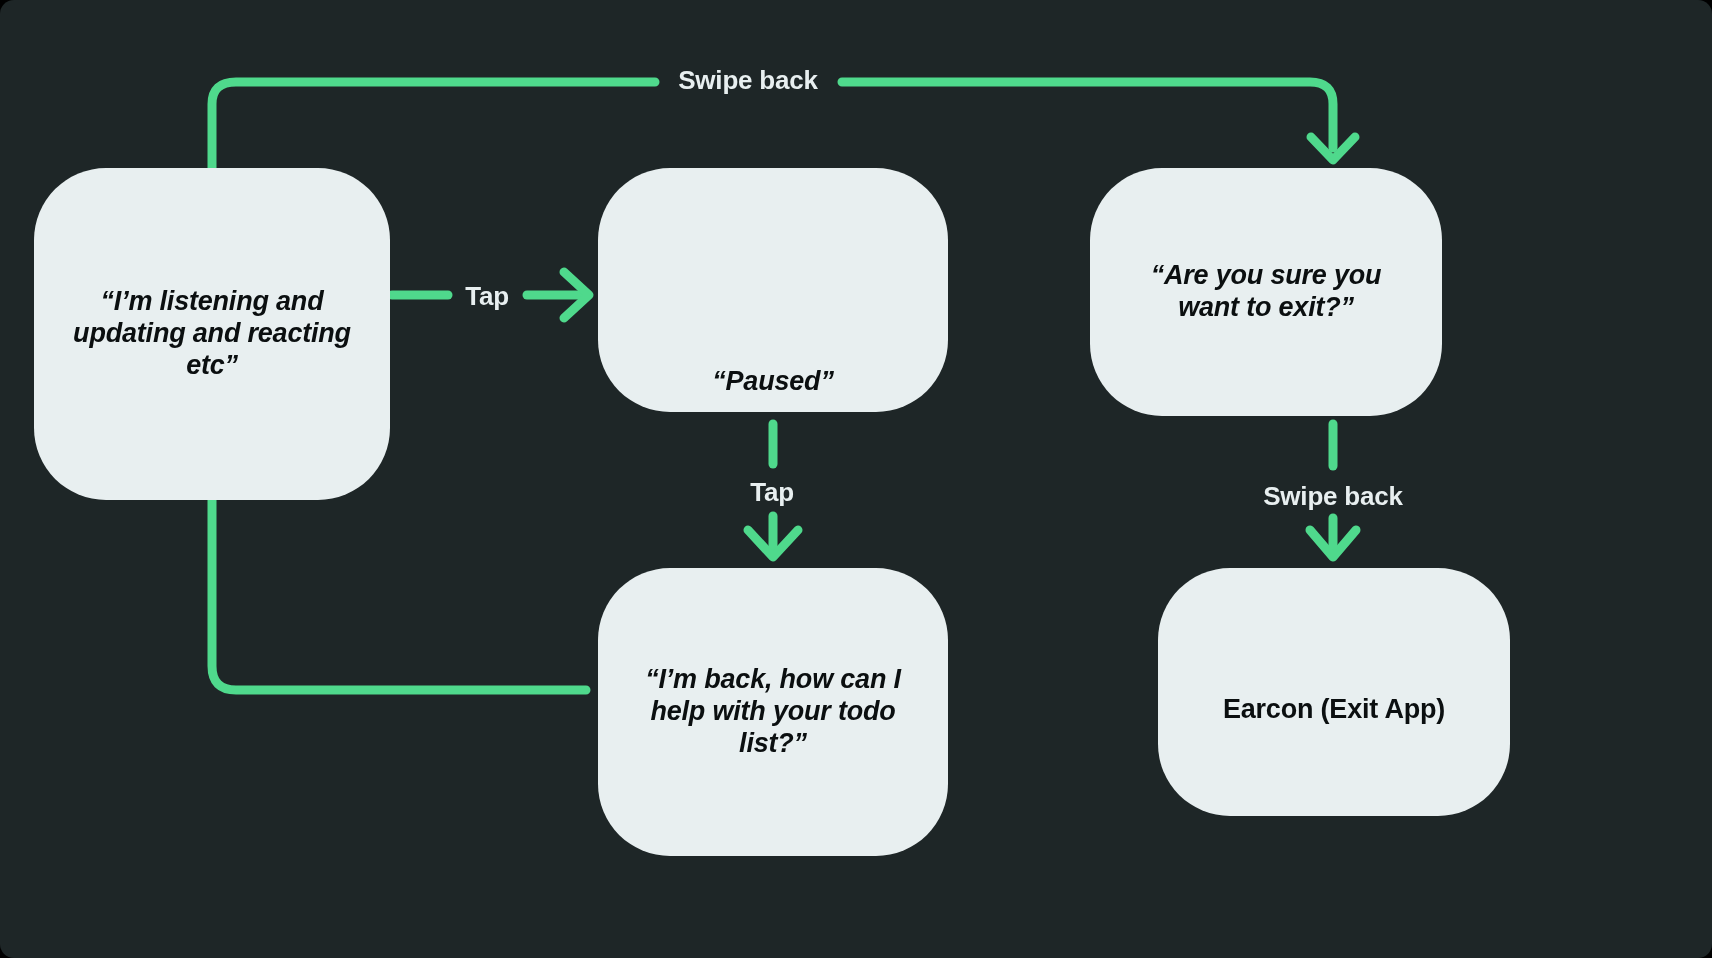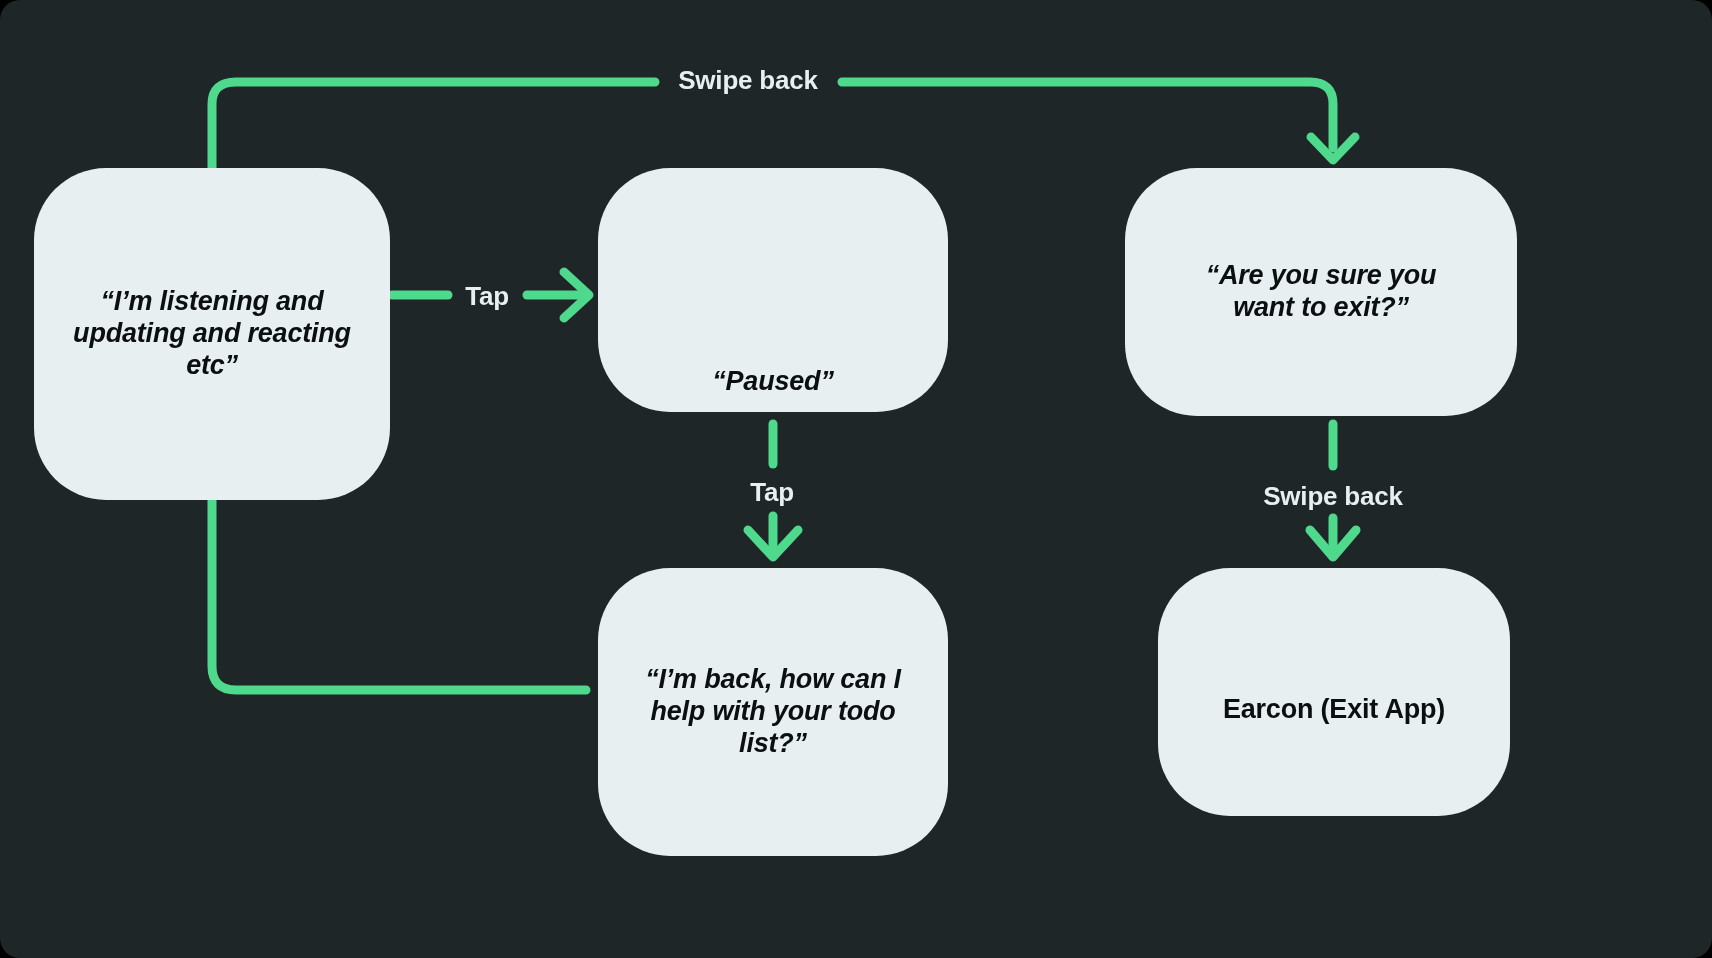--- a/index.html
+++ b/index.html
@@ -11,21 +11,21 @@
     width: 1712px;
     height: 958px;
     overflow: hidden;
     font-family: "Liberation Sans", sans-serif;
   }
   #canvas {
     position: relative;
     width: 1712px;
     height: 958px;
     background: #1E2627;
-    border-radius: 20px;
+    border-radius: 14px;
     overflow: hidden;
   }
   #edges {
     position: absolute;
     left: 0;
     top: 0;
     width: 1712px;
     height: 958px;
     pointer-events: none;
   }
@@ -61,21 +61,21 @@
     font-size: 26px;
     color: #E8EFF0;
     letter-spacing: -0.2px;
     white-space: nowrap;
     transform: translate(-50%, -50%);
   }
 
   
   #node-listening { left: 34px;   top: 168px; width: 356px; height: 332px; }
   #node-paused    { left: 598px;  top: 168px; width: 350px; height: 244px; align-items: flex-end; }
-  #node-confirm   { left: 1125px; top: 168px; width: 392px; height: 248px; }
+  #node-confirm   { left: 1090px; top: 168px; width: 352px; height: 248px; }
   #node-back      { left: 598px;  top: 568px; width: 350px; height: 288px; }
   #node-earcon    { left: 1158px; top: 568px; width: 352px; height: 248px; }
 </style>
 </head>
 <body>
 
 <div id="canvas">
 
   <svg id="edges" viewBox="0 0 1712 958">
     <defs>

